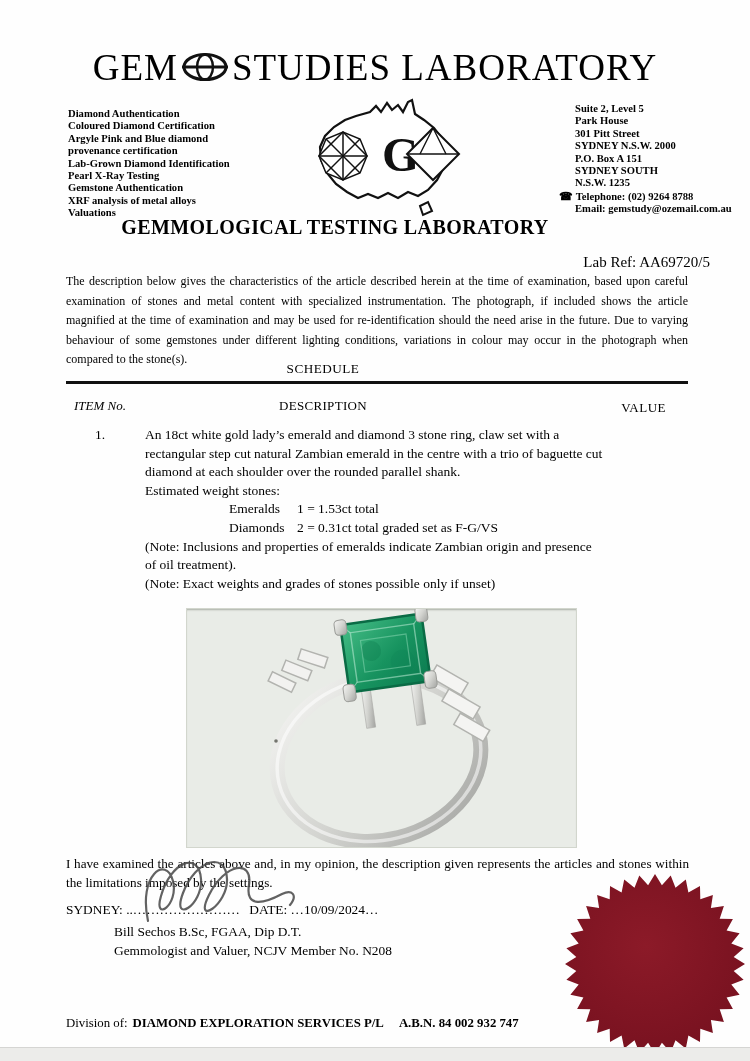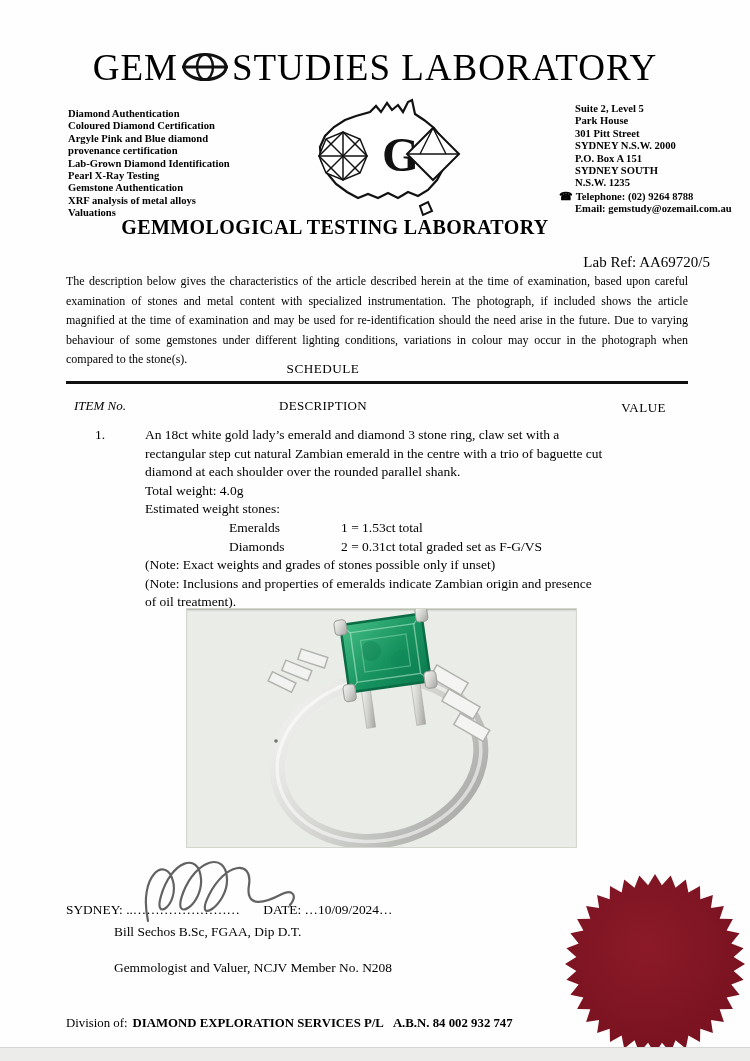--- a/index.html
+++ b/index.html
@@ -20,35 +20,35 @@
   .intro{position:absolute;left:66px;width:622px;top:272px;margin:0;font-size:12px;
          line-height:19.6px;text-align:justify;}
   .sched-title{position:absolute;top:361px;left:0;right:104px;text-align:center;font-size:13.2px;letter-spacing:.5px;}
   .rule{position:absolute;left:66px;width:622px;top:381px;height:3px;background:#111;}
   .col-item{position:absolute;left:74px;top:398px;font-size:13px;font-style:italic;}
   .col-desc{position:absolute;top:398px;left:0;right:104px;text-align:center;font-size:13px;letter-spacing:.3px;}
   .col-value{position:absolute;top:400px;right:84px;font-size:13px;letter-spacing:.5px;}
   .item-no{position:absolute;left:95px;top:427px;font-size:13.5px;}
   .item-body{position:absolute;left:145px;top:426px;width:458px;font-size:13.5px;line-height:18.6px;}
   .item-body p{margin:0;}
-  .stone-line{margin-left:84px;display:flex;gap:44px;}
+  .stone-line{margin-left:84px;display:flex;}
   .stone-name{width:68px;}
   .photo{position:absolute;left:186px;top:608px;width:389px;height:238px;background:#e9ece7;
          border:1px solid #d2d6cd;box-shadow:inset 0 2px 2px -1px #aab0a6;}
   .statement{position:absolute;left:66px;width:623px;top:854px;margin:0;font-size:13.2px;
              line-height:19px;text-align:justify;}
   .signature{position:absolute;left:140px;top:843px;pointer-events:none;}
   .signed-line{position:absolute;left:66px;top:902px;font-size:13.4px;white-space:nowrap;}
-  .signed-line .datepart{margin-left:20px;}
+  .signed-line .datepart{margin-left:6px;}
   .valuer-name{position:absolute;left:114px;top:924px;font-size:13.4px;}
-  .valuer-title{position:absolute;left:114px;top:943px;font-size:13.4px;margin-top:17px;}
+  .valuer-title{position:absolute;left:114px;top:943px;font-size:13.4px;}
   .seal{position:absolute;left:563px;top:872px;}
   .footer{position:absolute;left:66px;top:1016px;font-size:12.8px;white-space:nowrap;}
   .footer .company{font-weight:bold;margin-left:5px;}
-  .footer .f-abn{margin-left:9px;font-weight:bold;}
+  .footer .f-abn{margin-left:15px;font-weight:bold;}
   .scan-edge{position:absolute;left:0;right:0;bottom:0;height:13px;background:#ececea;border-top:1px solid #d5d5d3;}
 </style>
 </head>
 <body>
 
 <div class="page">
 
   <div class="title">
     <span>GEM</span><svg class="globe" width="50" height="34" viewBox="0 0 50 34">
       <ellipse cx="25" cy="17" rx="21" ry="12.5" fill="none" stroke="#111" stroke-width="3"></ellipse>
@@ -110,32 +110,31 @@
 
   <div class="sched-title">SCHEDULE</div>
   <div class="rule"></div>
   <div class="col-item">ITEM No.</div>
   <div class="col-desc">DESCRIPTION</div>
   <div class="col-value">VALUE</div>
 
   <div class="item-no">1.</div>
   <div class="item-body">
     <p>An 18ct white gold lady’s emerald and diamond 3 stone ring, claw set with a rectangular step cut natural Zambian emerald in the centre with a trio of baguette cut diamond at each shoulder over the rounded parallel shank.</p>
-    <div>Total weight: 4.0g</div>
     <div>Estimated weight stones:</div>
     <div class="stone-line">
       <span class="stone-name">Emeralds</span>
       <span>1 = 1.53ct total</span>
     </div>
     <div class="stone-line">
       <span class="stone-name">Diamonds</span>
       <span>2 = 0.31ct total graded set as F-G/VS</span>
     </div>
+    <div>(Note: Inclusions and properties of emeralds indicate Zambian origin and presence of oil treatment).</div>
     <div>(Note:  Exact weights and grades of stones possible only if unset)</div>
-    <div>(Note: Inclusions and properties of emeralds indicate Zambian origin and presence of oil treatment).</div>
   </div>
 
   <div class="photo">
     <svg width="389" height="238" viewBox="0 0 389 238">
       <defs>
         <linearGradient id="bandg" x1="0" y1="0" x2="1" y2="1">
           <stop offset="0" stop-color="#f6f6f4"></stop>
           <stop offset="0.5" stop-color="#d3d4d0"></stop>
           <stop offset="1" stop-color="#a2a3a0"></stop>
         </linearGradient>
@@ -173,20 +172,21 @@
           <rect x="152" y="5" width="12" height="15" rx="4"></rect>
           <rect x="234" y="3" width="12" height="15" rx="4"></rect>
           <rect x="152" y="70" width="12" height="17" rx="4"></rect>
           <rect x="234" y="68" width="12" height="17" rx="4"></rect>
         </g>
       </g>
       <circle cx="89" cy="132" r="1.8" fill="#55564f" opacity="0.8"></circle>
     </svg>
   </div>
 
+  <p class="statement">I have examined the articles above and, in my opinion, the description given represents the articles and stones within the limitations imposed by the settings.</p>
 
   <svg class="signature" width="195" height="98" viewBox="0 0 195 98">
     <path d="M8,78 C-2,32 26,12 33,38 C39,62 13,80 21,53 C31,18 59,8 61,36 C63,62 31,82 43,50 C56,16 86,8 87,36 C88,62 53,84 69,52 C85,20 113,16 109,42 C105,66 125,60 142,51 C152,46 158,52 150,62" fill="none" stroke="#4c4c4c" stroke-width="2.2" stroke-linecap="round" opacity="0.88"></path>
   </svg>
 
   <div class="signed-line">
     <span>SYDNEY: ..……………………</span>
     <span class="datepart">DATE: …10/09/2024…</span>
   </div>
   <div class="valuer-name">Bill Sechos B.Sc, FGAA, Dip D.T.</div>

